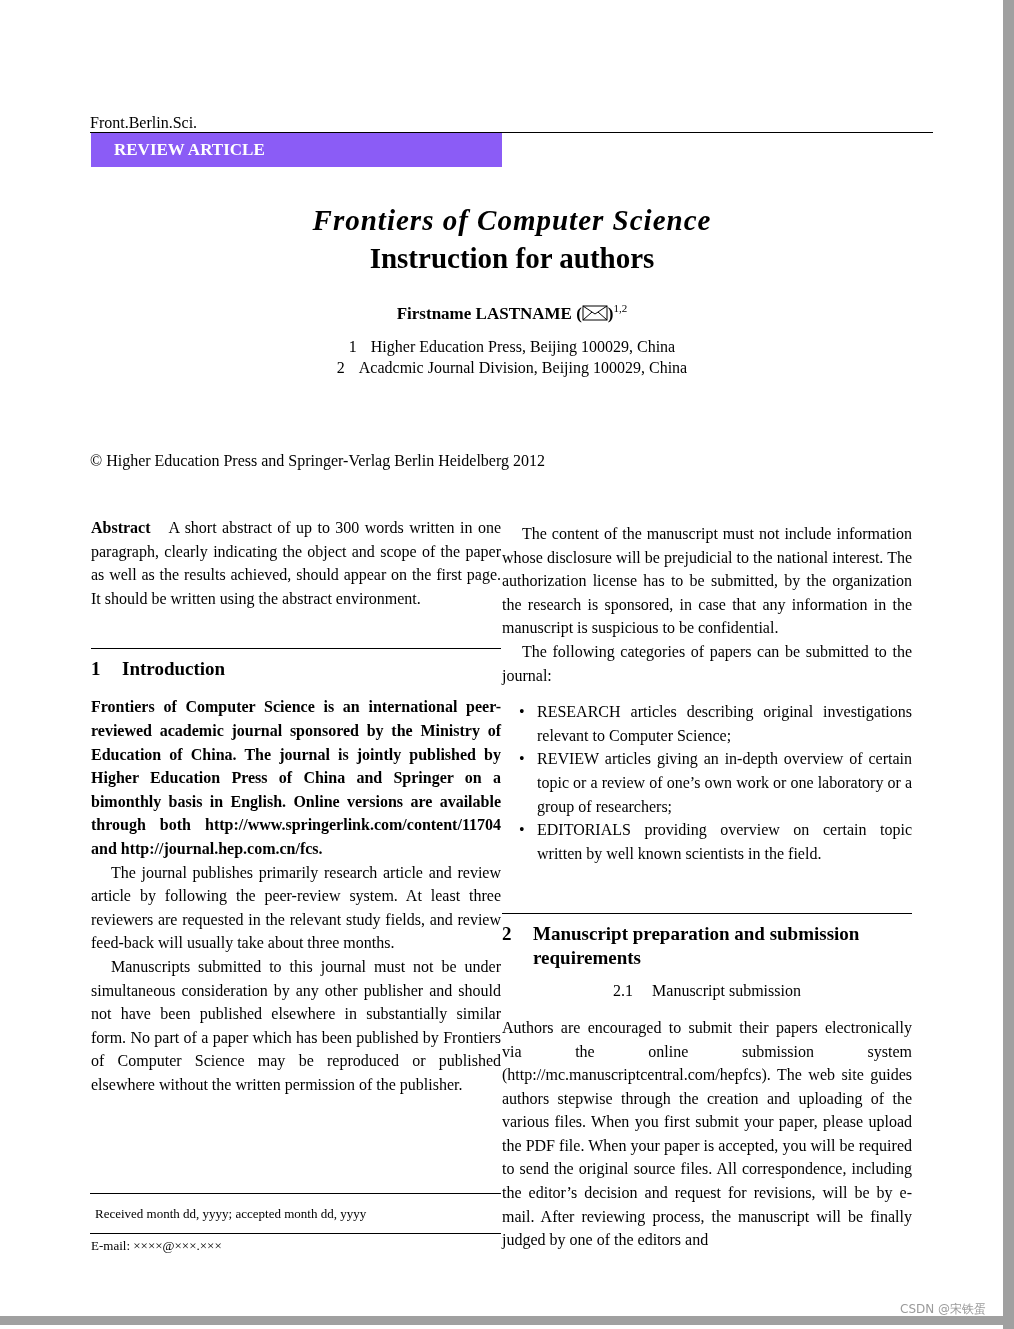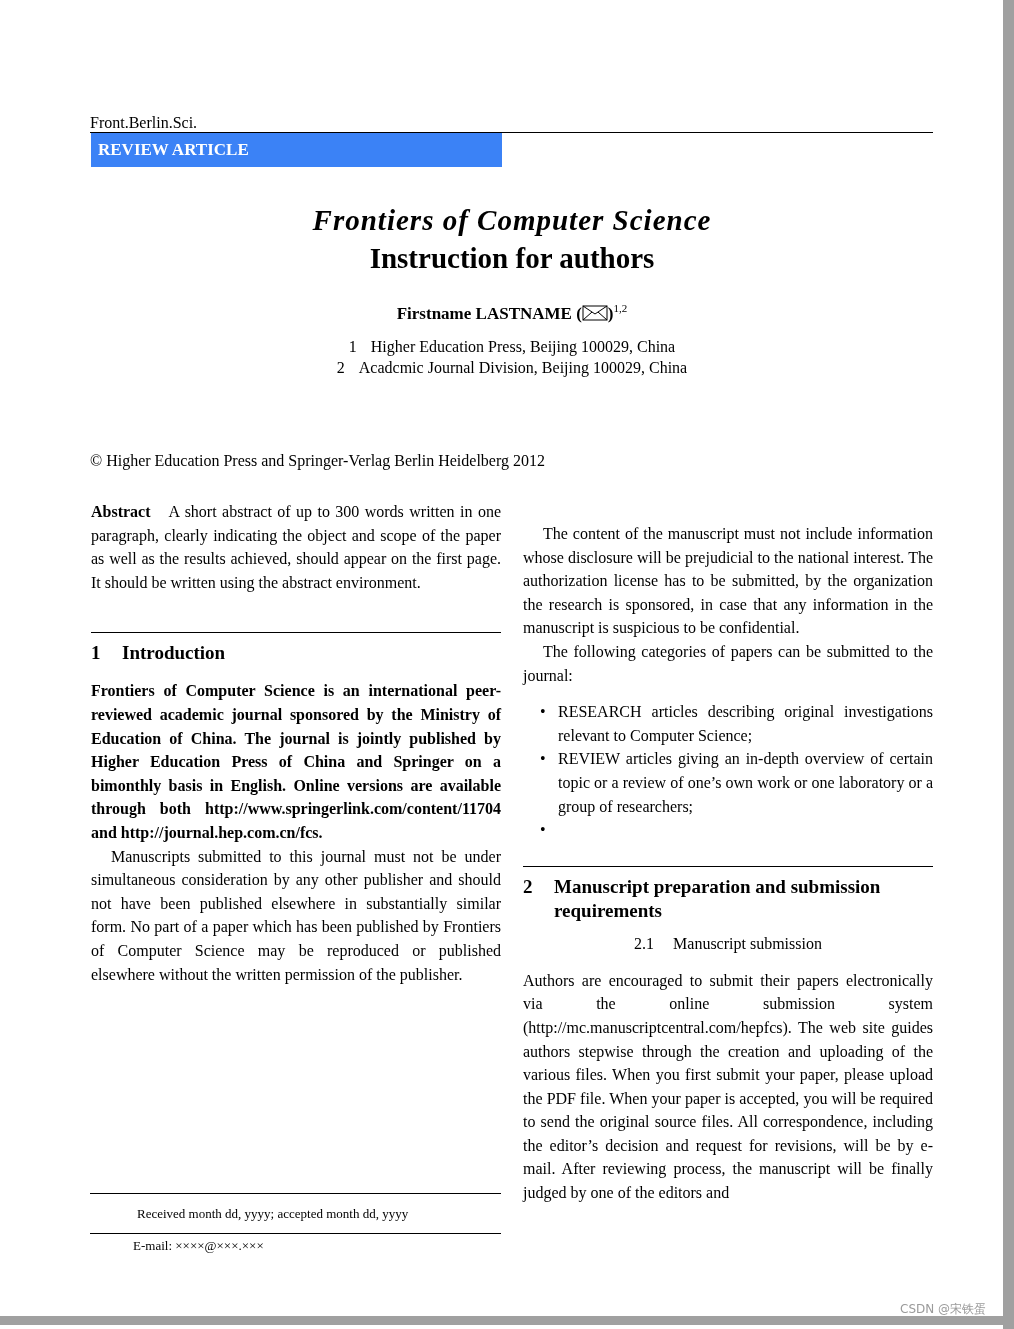--- a/index.html
+++ b/index.html
@@ -7,21 +7,21 @@
     width: 1014px; height: 1329px; position: relative; overflow: hidden;
     background: #ffffff; color: #000;
     font-family: "Liberation Serif", "DejaVu Serif", serif;
   }
   .vbar { position: absolute; left: 1003px; top: 0; width: 11px; height: 1329px; background: #a0a0a0; }
   .hbar { position: absolute; left: 0; top: 1316px; width: 1014px; height: 9px; background: #a0a0a0; }
   .watermark { position: absolute; left: 900px; top: 1301px; font-family: "DejaVu Sans", sans-serif; font-size: 12px; color: #9a9a9a; white-space: nowrap; }
 
   .journal-abbr { position: absolute; left: 90px; top: 114px; font-size: 16px; }
   .header-rule { position: absolute; left: 90px; top: 132px; width: 843px; height: 1px; background: #000; }
-  .article-type { position: absolute; left: 91px; top: 133px; width: 411px; height: 34px; background: #3b82f6; color: #fff; font-weight: bold; font-size: 17px; line-height: 33px; padding-left: 7px; box-sizing: border-box; }
+  .article-type { position: absolute; left: 91px; top: 133px; width: 411px; height: 34px; background: #8b5cf6; color: #fff; font-weight: bold; font-size: 17px; line-height: 33px; padding-left: 23px; box-sizing: border-box; }
 
   .title-italic { position: absolute; left: 0; top: 204px; width: 1024px; text-align: center; font-style: italic; font-weight: bold; font-size: 29px; letter-spacing: 1px; }
   .title-main { position: absolute; left: 0; top: 242px; width: 1024px; text-align: center; font-weight: bold; font-size: 29px; }
   .author { position: absolute; left: 0; top: 302px; width: 1024px; text-align: center; font-weight: bold; font-size: 17px; }
   .author sup { font-weight: normal; font-size: 11px; }
   .env-icon { display: inline-block; vertical-align: -2px; font-weight: normal; }
   .aff { position: absolute; left: 0; width: 1024px; text-align: center; font-size: 16px; }
   .aff .num { margin-right: 14px; }
 
   .copyright { position: absolute; left: 90px; top: 452px; font-size: 16px; }
@@ -35,21 +35,21 @@
   .sec-head { font-weight: bold; font-size: 19px; line-height: 24px; display: flex; }
   .sec-head .n { width: 31px; flex: none; }
   .subsec { font-size: 16px; display: flex; justify-content: center; }
   .subsec .n { width: 39px; flex: none; }
 
   ul.cats { list-style: none; margin: 0; padding: 0; }
   ul.cats li { position: relative; padding-left: 35px; }
   ul.cats li .bullet { position: absolute; left: 17px; top: 0; }
 
   .fn-rule { position: absolute; left: 90px; width: 411px; height: 1px; background: #000; }
-  .fn { position: absolute; font-size: 13px; margin-left: 42px; }
+  .fn { position: absolute; font-size: 13px; }
 </style>
 </head>
 <body>
 
 <div class="vbar"></div>
 <div class="hbar"></div>
 <div class="watermark">CSDN @宋铁蛋</div>
 
 <div class="journal-abbr">Front.Berlin.Sci.</div>
 <div class="header-rule"></div>
@@ -70,44 +70,45 @@
 
 <div class="aff" style="top:338px;">
   <span class="num">1</span><span>Higher Education Press, Beijing 100029, China</span>
 </div>
 <div class="aff" style="top:359px;">
   <span class="num">2</span><span>Acadcmic Journal Division, Beijing 100029, China</span>
 </div>
 
 <div class="copyright">© Higher Education Press and Springer-Verlag Berlin Heidelberg 2012</div>
 
-<div class="col" style="left:91px; top:500px;">
+<div class="col" style="left:91px; top:516px;">
   <p><span class="label-b">Abstract</span><span>A short abstract of up to 300 words written in one paragraph, clearly indicating the object and scope of the paper as well as the results achieved, should appear on the first page. It should be written using the abstract environment.</span></p>
 
   <div class="sec-rule" style="margin-top:38px;"></div>
   <div class="sec-head" style="margin-top:8px;">
     <span class="n">1</span>
       <span>Introduction</span>
   </div>
   <p style="margin-top:14px;font-weight:bold;">Frontiers of Computer Science is an international peer-reviewed academic journal sponsored by the Ministry of Education of China.  The journal is jointly published by Higher Education Press of China and Springer on a bimonthly basis in English.  Online versions are available through both http://www.springerlink.com/content/11704 and http://journal.hep.com.cn/fcs.</p>
+  <p class="indent">The journal publishes primarily research article and review article by following the peer-review system. At least three reviewers are requested in the relevant study fields, and review feed-back will usually take about three months.</p>
   <p class="indent">Manuscripts submitted to this journal must not be under simultaneous consideration by any other publisher and should not have been published elsewhere in substantially similar form. No part of a paper which has been published by Frontiers of Computer Science may be reproduced or published elsewhere without the written permission of the publisher.</p>
 </div>
 
 <div class="fn-rule" style="top:1193px;"></div>
 <div class="fn" style="left:95px; top:1206px;">Received month dd, yyyy; accepted month dd, yyyy</div>
 <div class="fn-rule" style="top:1233px;"></div>
 <div class="fn" style="left:91px; top:1238px;">E-mail: ××××@×××.×××</div>
 
-<div class="col" style="left:523px; top:522px;">
+<div class="col" style="left:502px; top:522px;">
   <p class="indent">The content of the manuscript must not include information whose disclosure will be prejudicial to the national interest.  The authorization license has to be submitted, by the organization the research is sponsored, in case that any information in the manuscript is suspicious to be confidential.</p>
   <p class="indent">The following categories of papers can be submitted to the journal:</p>
   <ul class="cats" style="margin-top:13px;">
     <li><span class="bullet">•</span><span>RESEARCH articles describing original investigations relevant to Computer Science;</span></li>
     <li><span class="bullet">•</span><span>REVIEW articles giving an in-depth overview of certain topic or a review of one’s own work or one laboratory or a group of researchers;</span></li>
-    <li><span class="bullet">•</span></li>
+    <li><span class="bullet">•</span><span>EDITORIALS providing overview on certain topic written by well known scientists in the field.</span></li>
   </ul>
 
   <div class="sec-rule" style="margin-top:48px;"></div>
   <div class="sec-head" style="margin-top:8px; text-align:left;">
     <span class="n">2</span>
       <span>Manuscript preparation and submission requirements</span>
   </div>
   <div class="subsec" style="margin-top:9px;">
     <span class="n">2.1</span>
       <span>Manuscript submission</span>

